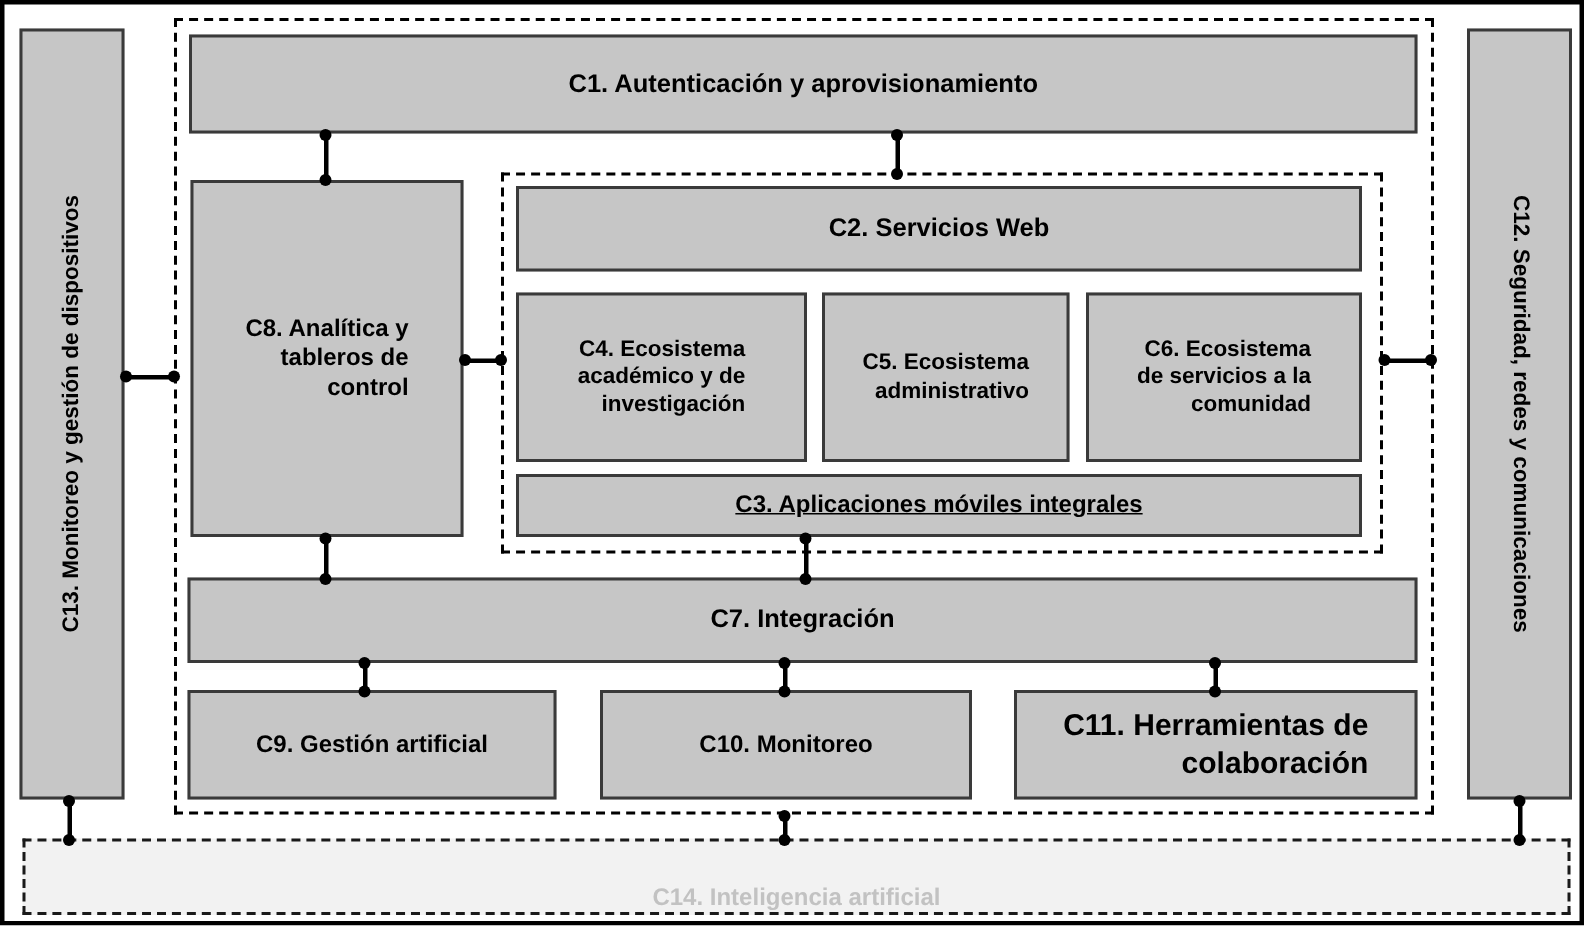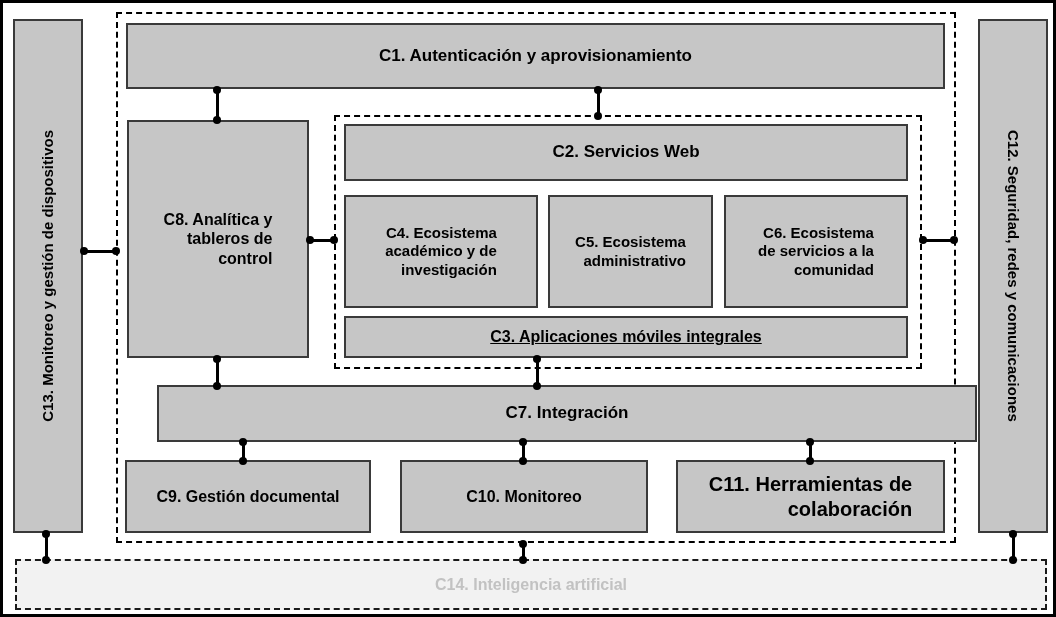--- a/index.html
+++ b/index.html
@@ -52,21 +52,21 @@
   .dashed {
     position: absolute;
     box-sizing: border-box;
     border: 2px dashed #000000;
     background: transparent;
   }
   .dashed.ai {
     background: #f2f2f2;
     border-color: #1a1a1a;
     display: flex;
-    align-items: center;
+    align-items: flex-end;
     justify-content: center;
   }
   .dashed.ai .lbl {
     font-weight: bold;
     font-size: 16px;
     color: #c2c2c2;
   }
   
   .conn {
     position: absolute;
@@ -125,26 +125,26 @@
   <div class="box" style="left:721px; top:192px; width:184px; height:113px;">
     <span class="lbl">C6. Ecosistema
 de servicios a la
 comunidad</span>
   </div>
 
   <div class="box" style="left:341px; top:313px; width:564px; height:42px; font-size:16px;text-decoration:underline;">
     <span class="lbl">C3. Aplicaciones móviles integrales</span>
   </div>
 
-  <div class="box" style="left:122px; top:382px; width:820px; height:57px; font-size:17px;margin-left:32px;">
+  <div class="box" style="left:122px; top:382px; width:820px; height:57px; font-size:17px;">
     <span class="lbl">C7. Integración</span>
   </div>
 
   <div class="box" style="left:122px; top:457px; width:246px; height:73px; font-size:16px;">
-    <span class="lbl">C9. Gestión documental</span>
+    <span class="lbl">C9. Gestión artificial</span>
   </div>
   <div class="box" style="left:397px; top:457px; width:248px; height:73px; font-size:16px;">
     <span class="lbl">C10. Monitoreo</span>
   </div>
   <div class="box" style="left:673px; top:457px; width:269px; height:73px; font-size:20px;">
     <span class="lbl">C11. Herramientas de
 colaboración</span>
   </div>
 
   <div class="dashed ai" style="left:12px; top:556px; width:1032px; height:51px;">

